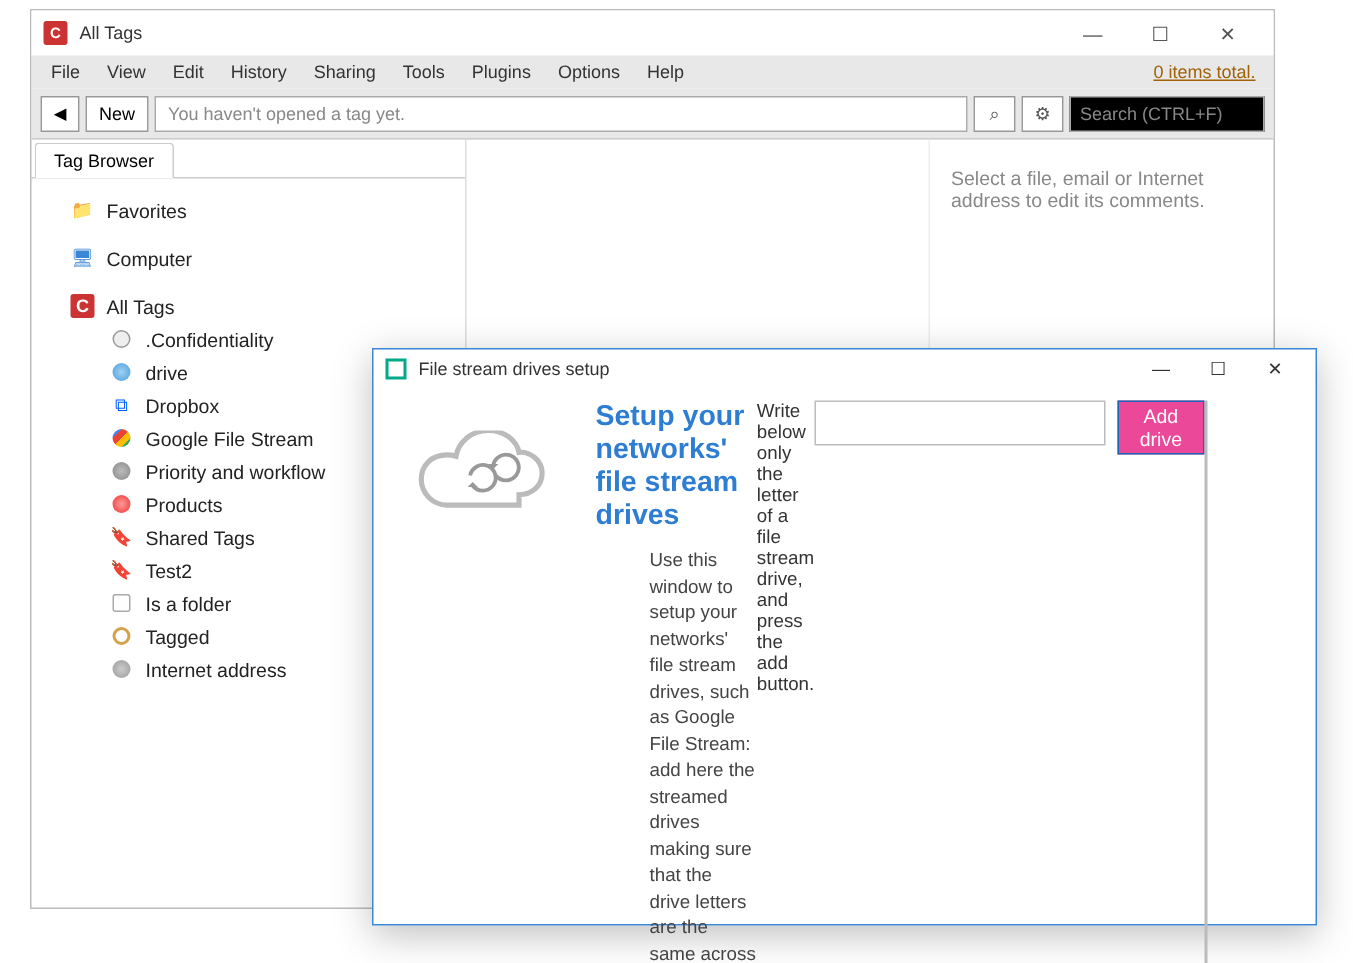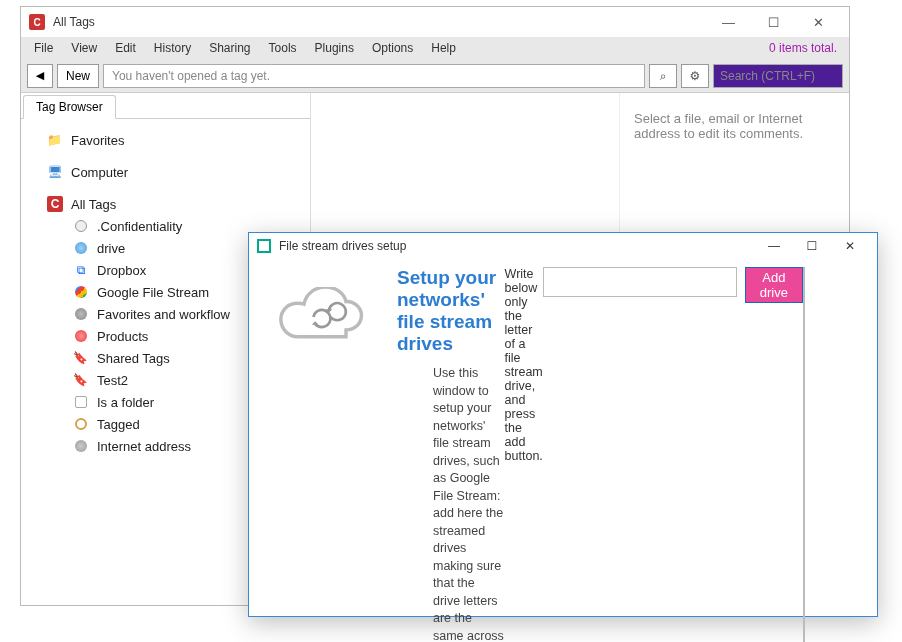--- a/index.html
+++ b/index.html
@@ -9,28 +9,28 @@
 .main-window { position: absolute; top: 6px; left: 20px; width: 830px; height: 600px; border: 1px solid #bbb; background: #fff; }
 .titlebar { height: 30px; display: flex; align-items: center; padding: 0 8px; background: #fff; }
 .titlebar .app-icon { width: 16px; height: 16px; background: #c33; border-radius: 2px; color: #fff; font-size: 10px; display: flex; align-items: center; justify-content: center; font-weight: bold; margin-right: 8px; }
 .titlebar .title { flex: 1; font-size: 12px; color: #333; }
 .titlebar .win-controls { display: flex; gap: 0; }
 .titlebar .win-btn { width: 45px; height: 28px; display: flex; align-items: center; justify-content: center; font-size: 13px; color: #555; cursor: pointer; }
 
 .menubar { height: 22px; background: #e8e8e8; display: flex; align-items: center; padding: 0 4px; font-size: 12px; color: #333; }
 .menubar .menu-item { padding: 2px 9px; cursor: pointer; }
 .menubar .spacer { flex: 1; }
-.menubar .status { padding-right: 8px; color: #a21caf; }
+.menubar .status { padding-right: 8px; color: #a16207; text-decoration: underline; }
 
 .toolbar { height: 34px; background: #e8e8e8; display: flex; align-items: center; padding: 3px 6px; gap: 4px; border-bottom: 1px solid #ccc; }
 .toolbar .back-btn { width: 26px; height: 24px; border: 1px solid #999; background: #fff; display: flex; align-items: center; justify-content: center; font-size: 11px; cursor: pointer; }
 .toolbar .new-btn { height: 24px; padding: 0 8px; border: 1px solid #999; background: #fff; font-size: 12px; cursor: pointer; display: flex; align-items: center; }
 .toolbar .tag-field { flex: 1; height: 24px; border: 1px solid #aaa; background: #fff; padding: 0 8px; font-size: 12px; color: #888; display: flex; align-items: center; }
 .toolbar .icon-btn { width: 28px; height: 24px; border: 1px solid #999; background: #fff; display: flex; align-items: center; justify-content: center; font-size: 12px; cursor: pointer; color: #555; }
-.toolbar .search-field { width: 130px; height: 24px; border: 1px solid #aaa; background: #4c1d95; padding: 0 6px; font-size: 12px; color: #888; display: flex; align-items: center; }
+.toolbar .search-field { width: 130px; height: 24px; border: 1px solid #aaa; background: #000000; padding: 0 6px; font-size: 12px; color: #888; display: flex; align-items: center; }
 
 .body-area { display: flex; height: calc(100% - 86px); }
 .sidebar { width: 290px; border-right: 1px solid #ddd; display: flex; flex-direction: column; }
 .tab-header { height: 26px; display: flex; align-items: flex-end; padding-left: 2px; border-bottom: 1px solid #ccc; }
 .tab { padding: 4px 12px; font-size: 12px; border: 1px solid #ccc; border-bottom: 1px solid #fff; background: #fff; border-radius: 3px 3px 0 0; position: relative; top: 1px; }
 .tree { flex: 1; padding: 10px 4px; font-size: 13px; color: #222; overflow: auto; }
 .tree .node { display: flex; align-items: center; padding: 3px 6px; gap: 8px; cursor: pointer; }
 .tree .node .icon { width: 16px; height: 16px; display: flex; align-items: center; justify-content: center; font-size: 12px; }
 .tree .child { padding-left: 28px; }
 .tree .spacer-node { height: 10px; }
@@ -152,21 +152,21 @@
             <div class="node child" style="padding-left: 48px;">
               <span class="icon">
                 <span class="icon-google"></span>
               </span>
               <span>Google File Stream</span>
             </div>
             <div class="node child" style="padding-left: 48px;">
               <span class="icon">
                 <span class="icon-gray-dot"></span>
               </span>
-              <span>Favorites and workflow</span>
+              <span>Priority and workflow</span>
             </div>
             <div class="node child" style="padding-left: 48px;">
               <span class="icon">
                 <span class="icon-red-dot"></span>
               </span>
               <span>Products</span>
             </div>
             <div class="node child" style="padding-left: 48px;">
               <span class="icon icon-tag">🔖</span>
               <span>Shared Tags</span>

